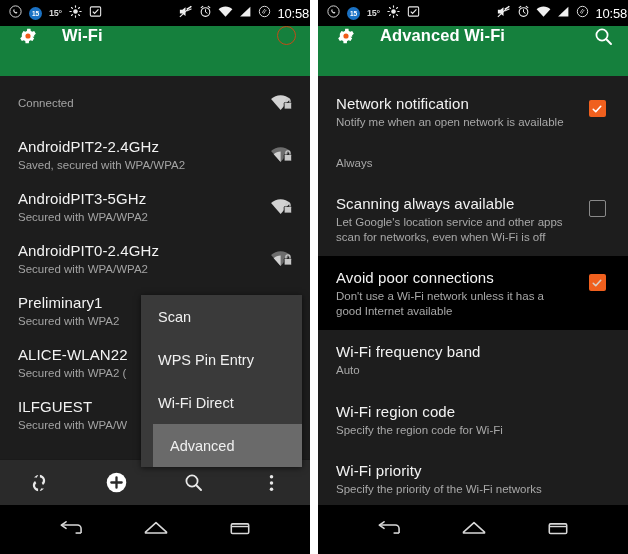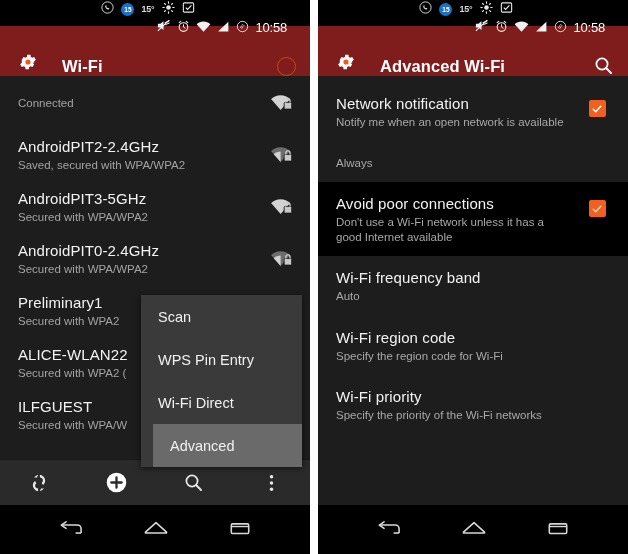--- a/index.html
+++ b/index.html
@@ -15,41 +15,40 @@
     position: relative;
     background: #1d1d1d;
     overflow: hidden;
   }
   .phone.left { margin-right: 8px; }
   .phone.right { width: 310px; }
 
   
   .statusbar {
     height: 26px; background: #000000;
-    display: flex; align-items: center;
-    padding: 0 23px 0 9px;
+    display: flex; 
+    padding: 0 1px 0 9px;
     position: relative;
-    flex-direction: column;
   }
   .sb-left { display: flex; align-items: center; gap: 7px; }
   .sb-right { display: flex; align-items: center; gap: 6px; margin-left: auto; }
   .sb-ico { display: block; }
   .sb-temp { color: #d8d8d8; font-size: 9px; font-weight: bold; letter-spacing: -0.2px; }
   .sb-clock { color: #ffffff; font-size: 13px; letter-spacing: -0.2px; font-weight: 500; }
   .dot-badge {
     width: 13px; height: 13px; border-radius: 50%;
     background: #1b72c4; color: #fff; font-size: 6.5px;
     display: flex; align-items: center; justify-content: center;
     font-weight: bold;
   }
 
   
   .actionbar {
-    height: 50px; background: #7f1d1d;
-    display: flex; align-items: flex-end;
+    height: 50px; background: #15803d;
+    display: flex; align-items: flex-start;
     padding: 0 14px 0 18px;
   }
   .ab-title {
     color: #ffffff; font-size: 16.5px; font-weight: bold;
     margin-left: 24px; letter-spacing: 0.1px;
   }
   .ab-spacer { flex: 1; }
   .ab-right { display: flex; align-items: center; }
   .progress-ring {
     width: 19px; height: 19px; border-radius: 50%;
@@ -474,20 +473,29 @@
         </div>
       </div>
 
       <div class="set-row">
         <div class="set-txt">
           <div class="set-sub">Always</div>
         </div>
         <div class="set-ctl"></div>
       </div>
 
+      <div class="set-row">
+        <div class="set-txt">
+          <div class="set-title">Scanning always available</div>
+          <div class="set-sub">Let Google's location service and other apps scan for networks, even when Wi-Fi is off</div>
+        </div>
+        <div class="set-ctl">
+          <span class="cbox off"></span>
+        </div>
+      </div>
 
       <div class="set-row pressed">
         <div class="set-txt">
           <div class="set-title">Avoid poor connections</div>
           <div class="set-sub">Don't use a Wi-Fi network unless it has a good Internet available</div>
         </div>
         <div class="set-ctl">
           <span class="cbox on dim">
             <svg width="12" height="12" viewBox="0 0 24 24">
                 <path d="M4.5 12.5l5 5L19.5 6.5" fill="none" stroke="#d8d0c8" stroke-width="3.2" stroke-linecap="round" stroke-linejoin="round"></path>

